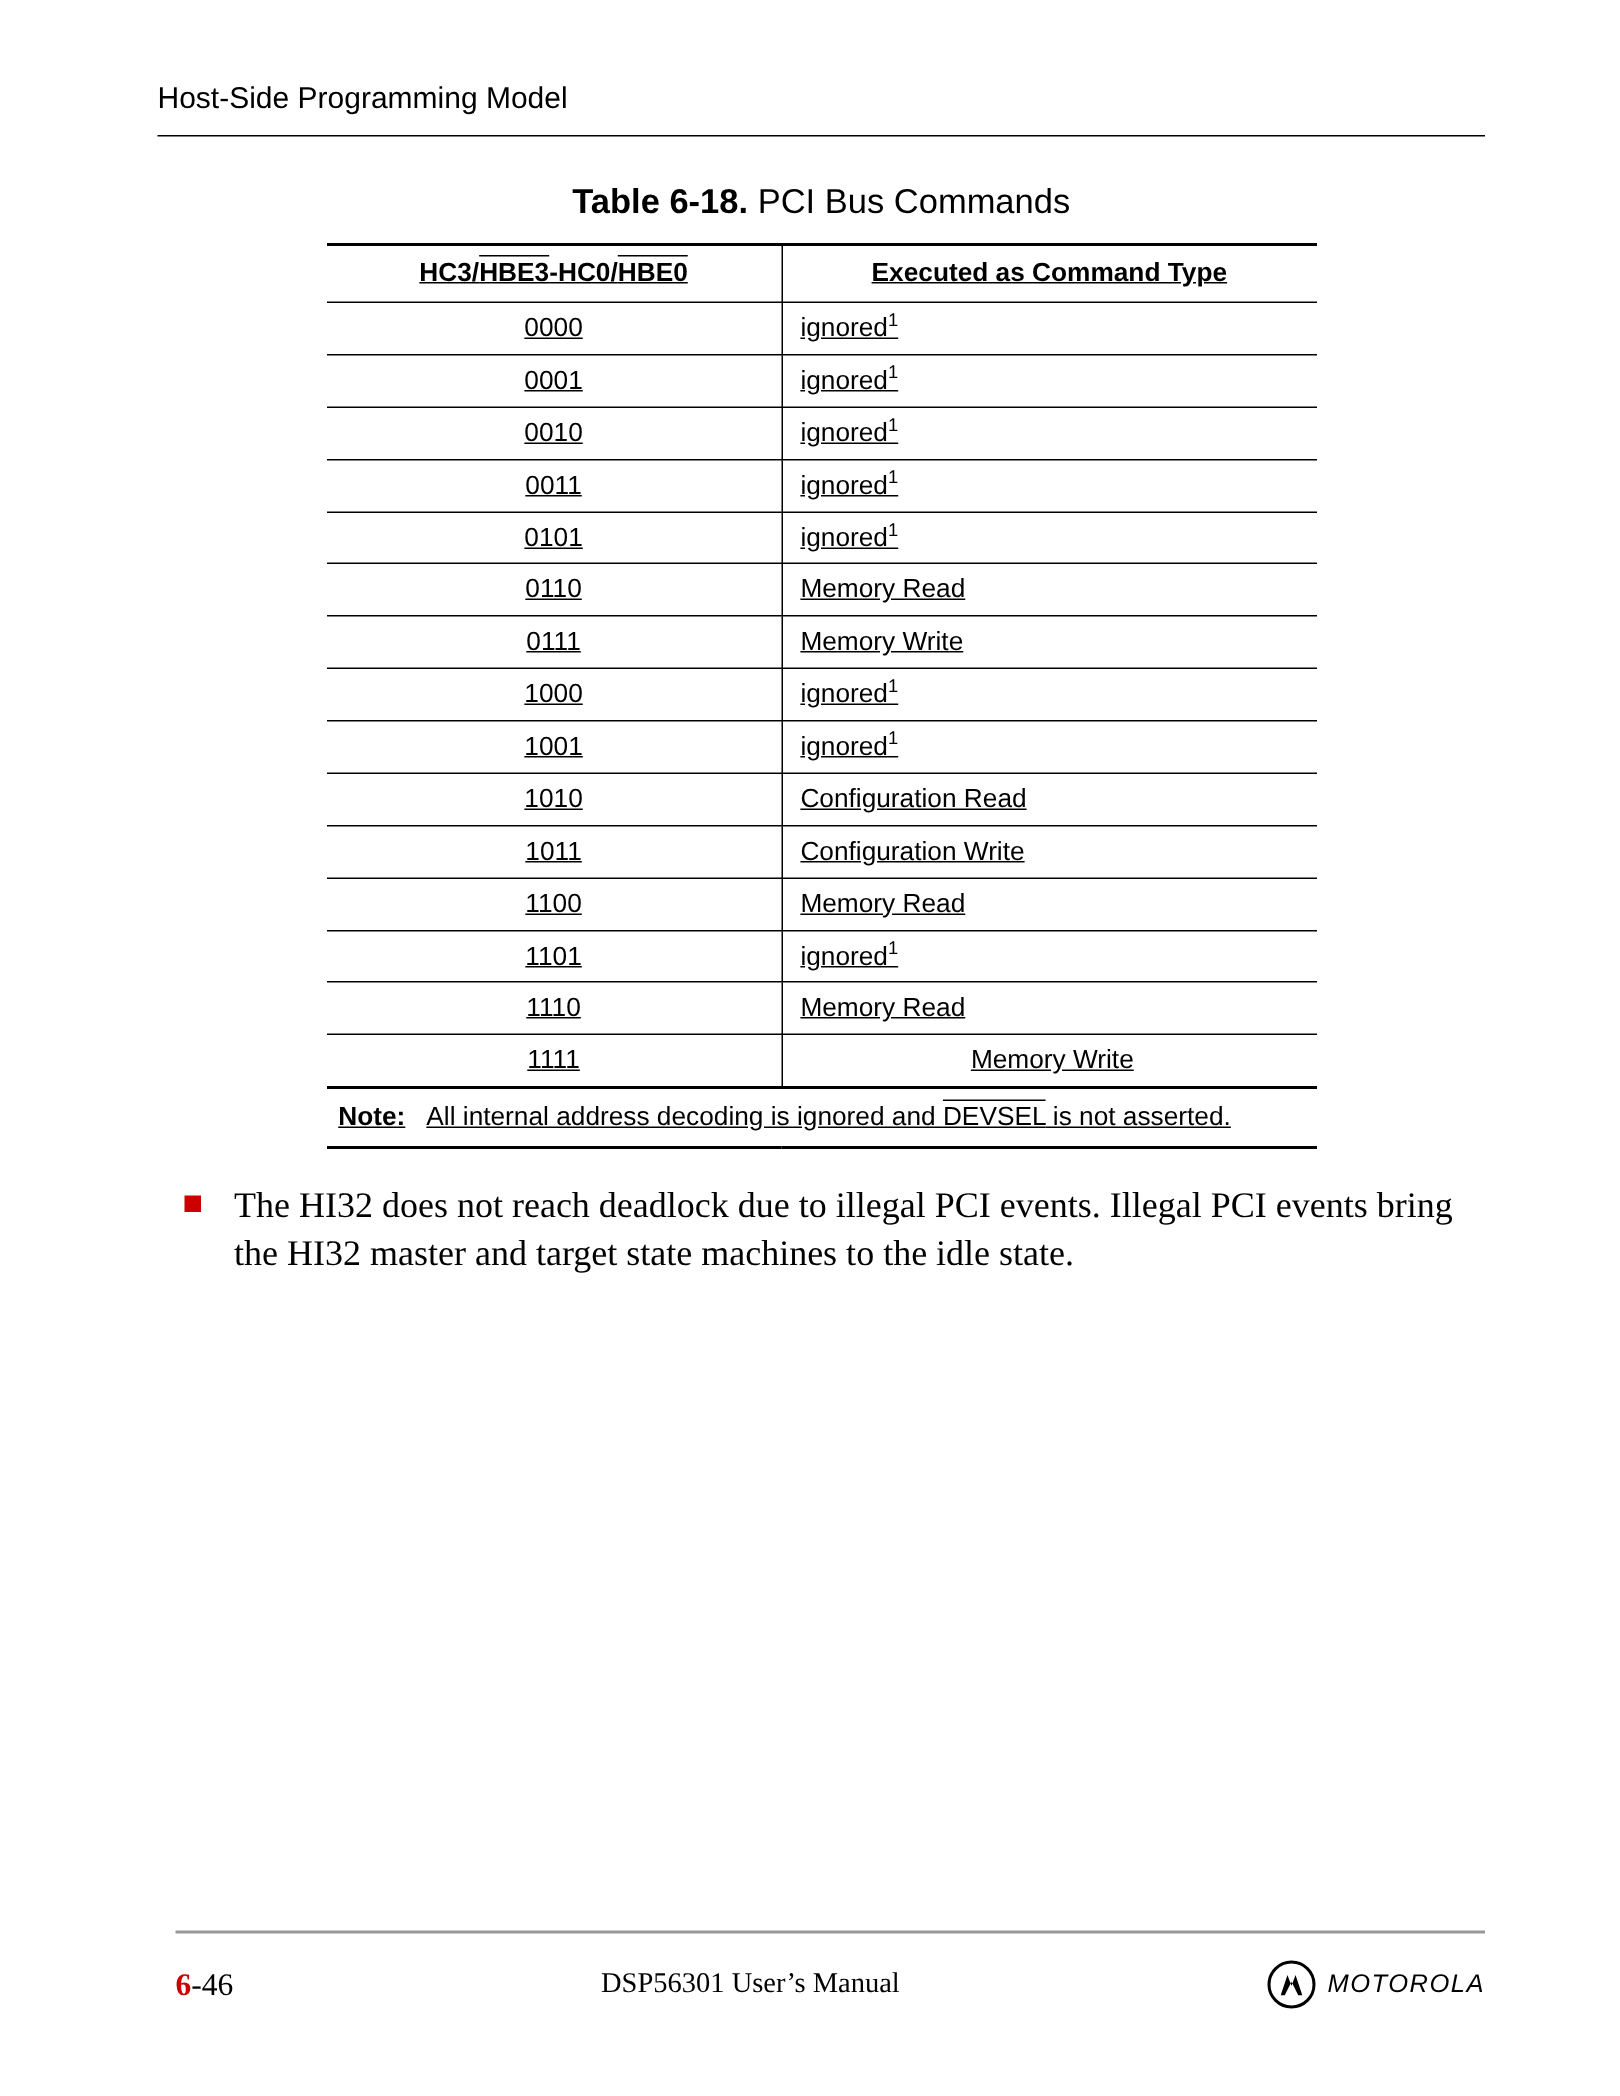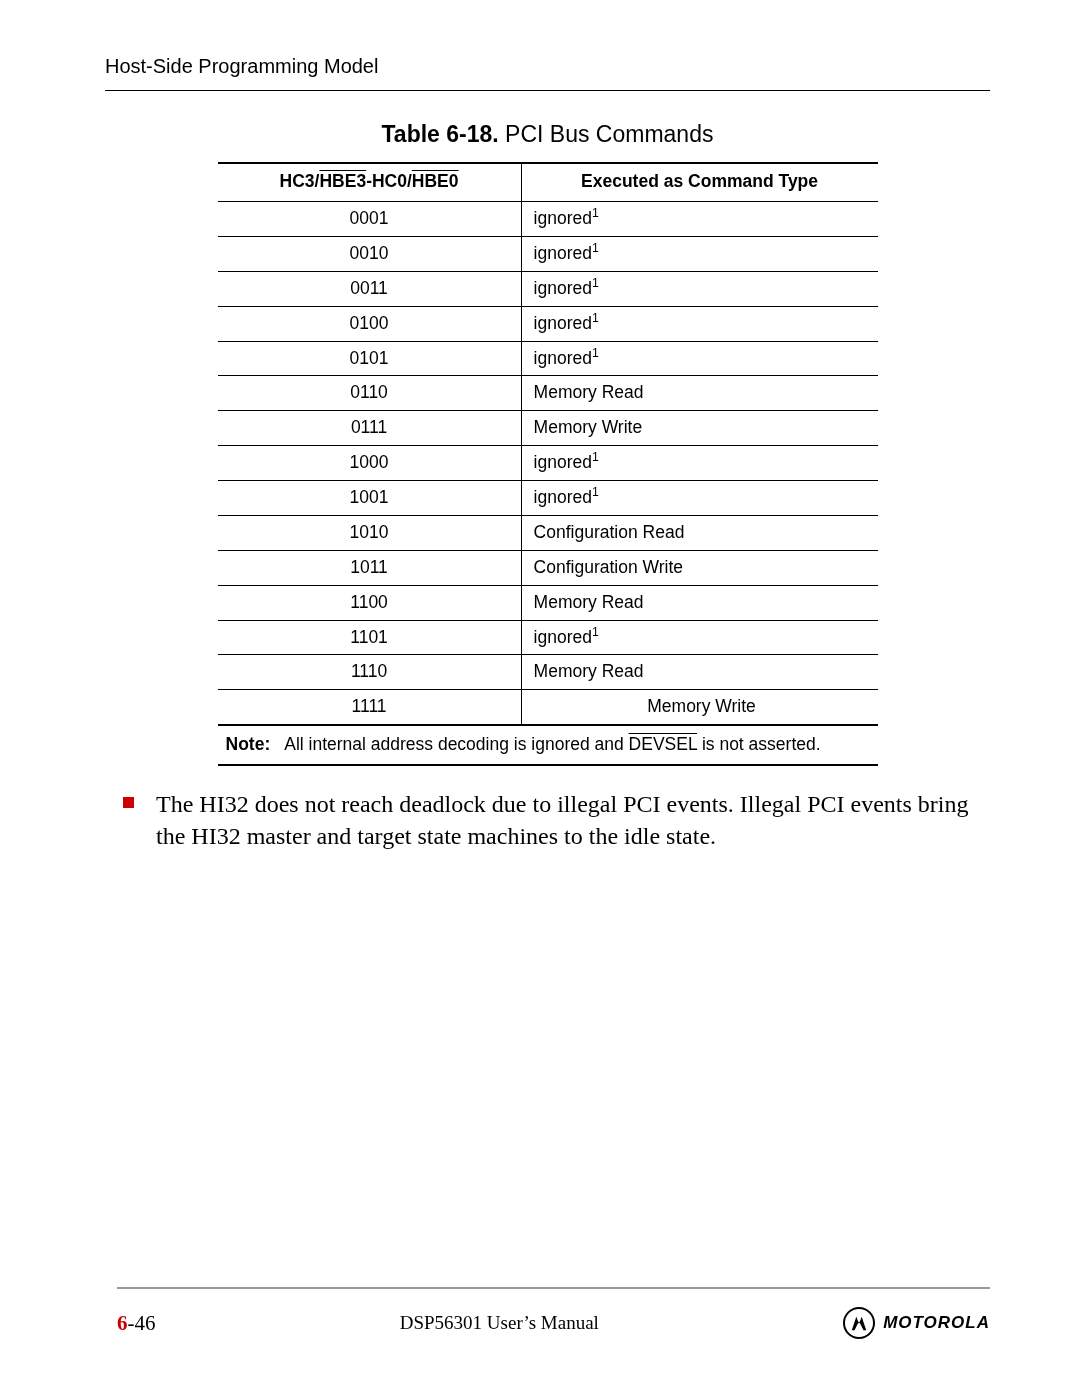--- a/index.html
+++ b/index.html
@@ -33,20 +33,21 @@
   .table-caption {
     font-family: Helvetica, Arial, sans-serif;
     font-size: 23px;
     text-align: center;
     margin: 0 0 8px 0;
   }
   .table-caption .bold { font-weight: bold; }
   .table-wrap {
     width: 660px;
     margin: 14px auto;
+    text-decoration: underline;
   }
   table.data {
     border-collapse: collapse;
     width: 100%;
     font-family: Helvetica, Arial, sans-serif;
     font-size: 17.5px;
   }
   table.data th {
     border-top: 2px solid #000;
     border-bottom: 1px solid #000;
@@ -115,21 +116,21 @@
     font-family: "Times New Roman", Times, serif;
     font-size: 21px;
   }
   .pgnum .ch { color: #cc0000; font-weight: bold; }
   .doc-title { font-family: Liberation Serif, serif; font-size: 19px; }
   .brand {
     display: flex;
     align-items: center;
     gap: 8px;
     font-family: Helvetica, Arial, sans-serif;
-    font-weight: bold;
+    font-weight: normal;
     font-style: italic;
     letter-spacing: 1px;
     font-size: 17px;
   }
   .brand-logo {
     width: 28px; height: 28px;
     border: 2px solid #000;
     border-radius: 50%;
     display: flex;
     align-items: center;
@@ -154,34 +155,34 @@
       <thead>
         <tr>
           <th class="left">
             <span>HC3/</span><span class="overline">HBE3</span><span>-HC0/</span><span class="overline">HBE0</span>
           </th>
           <th class="right">Executed as Command Type</th>
         </tr>
       </thead>
       <tbody id="tbody">
 
+      <tr>
+            <td class="code">0000</td>
+            <td class="cmd">ignored<sup>1</sup></td>
+          </tr>
           <tr>
             <td class="code">0001</td>
             <td class="cmd">ignored<sup>1</sup></td>
           </tr>
           <tr>
             <td class="code">0010</td>
             <td class="cmd">ignored<sup>1</sup></td>
           </tr>
           <tr>
             <td class="code">0011</td>
-            <td class="cmd">ignored<sup>1</sup></td>
-          </tr>
-          <tr>
-            <td class="code">0100</td>
             <td class="cmd">ignored<sup>1</sup></td>
           </tr>
           <tr>
             <td class="code">0101</td>
             <td class="cmd">ignored<sup>1</sup></td>
           </tr>
           <tr>
             <td class="code">0110</td>
             <td class="cmd">Memory Read</td>
           </tr>

